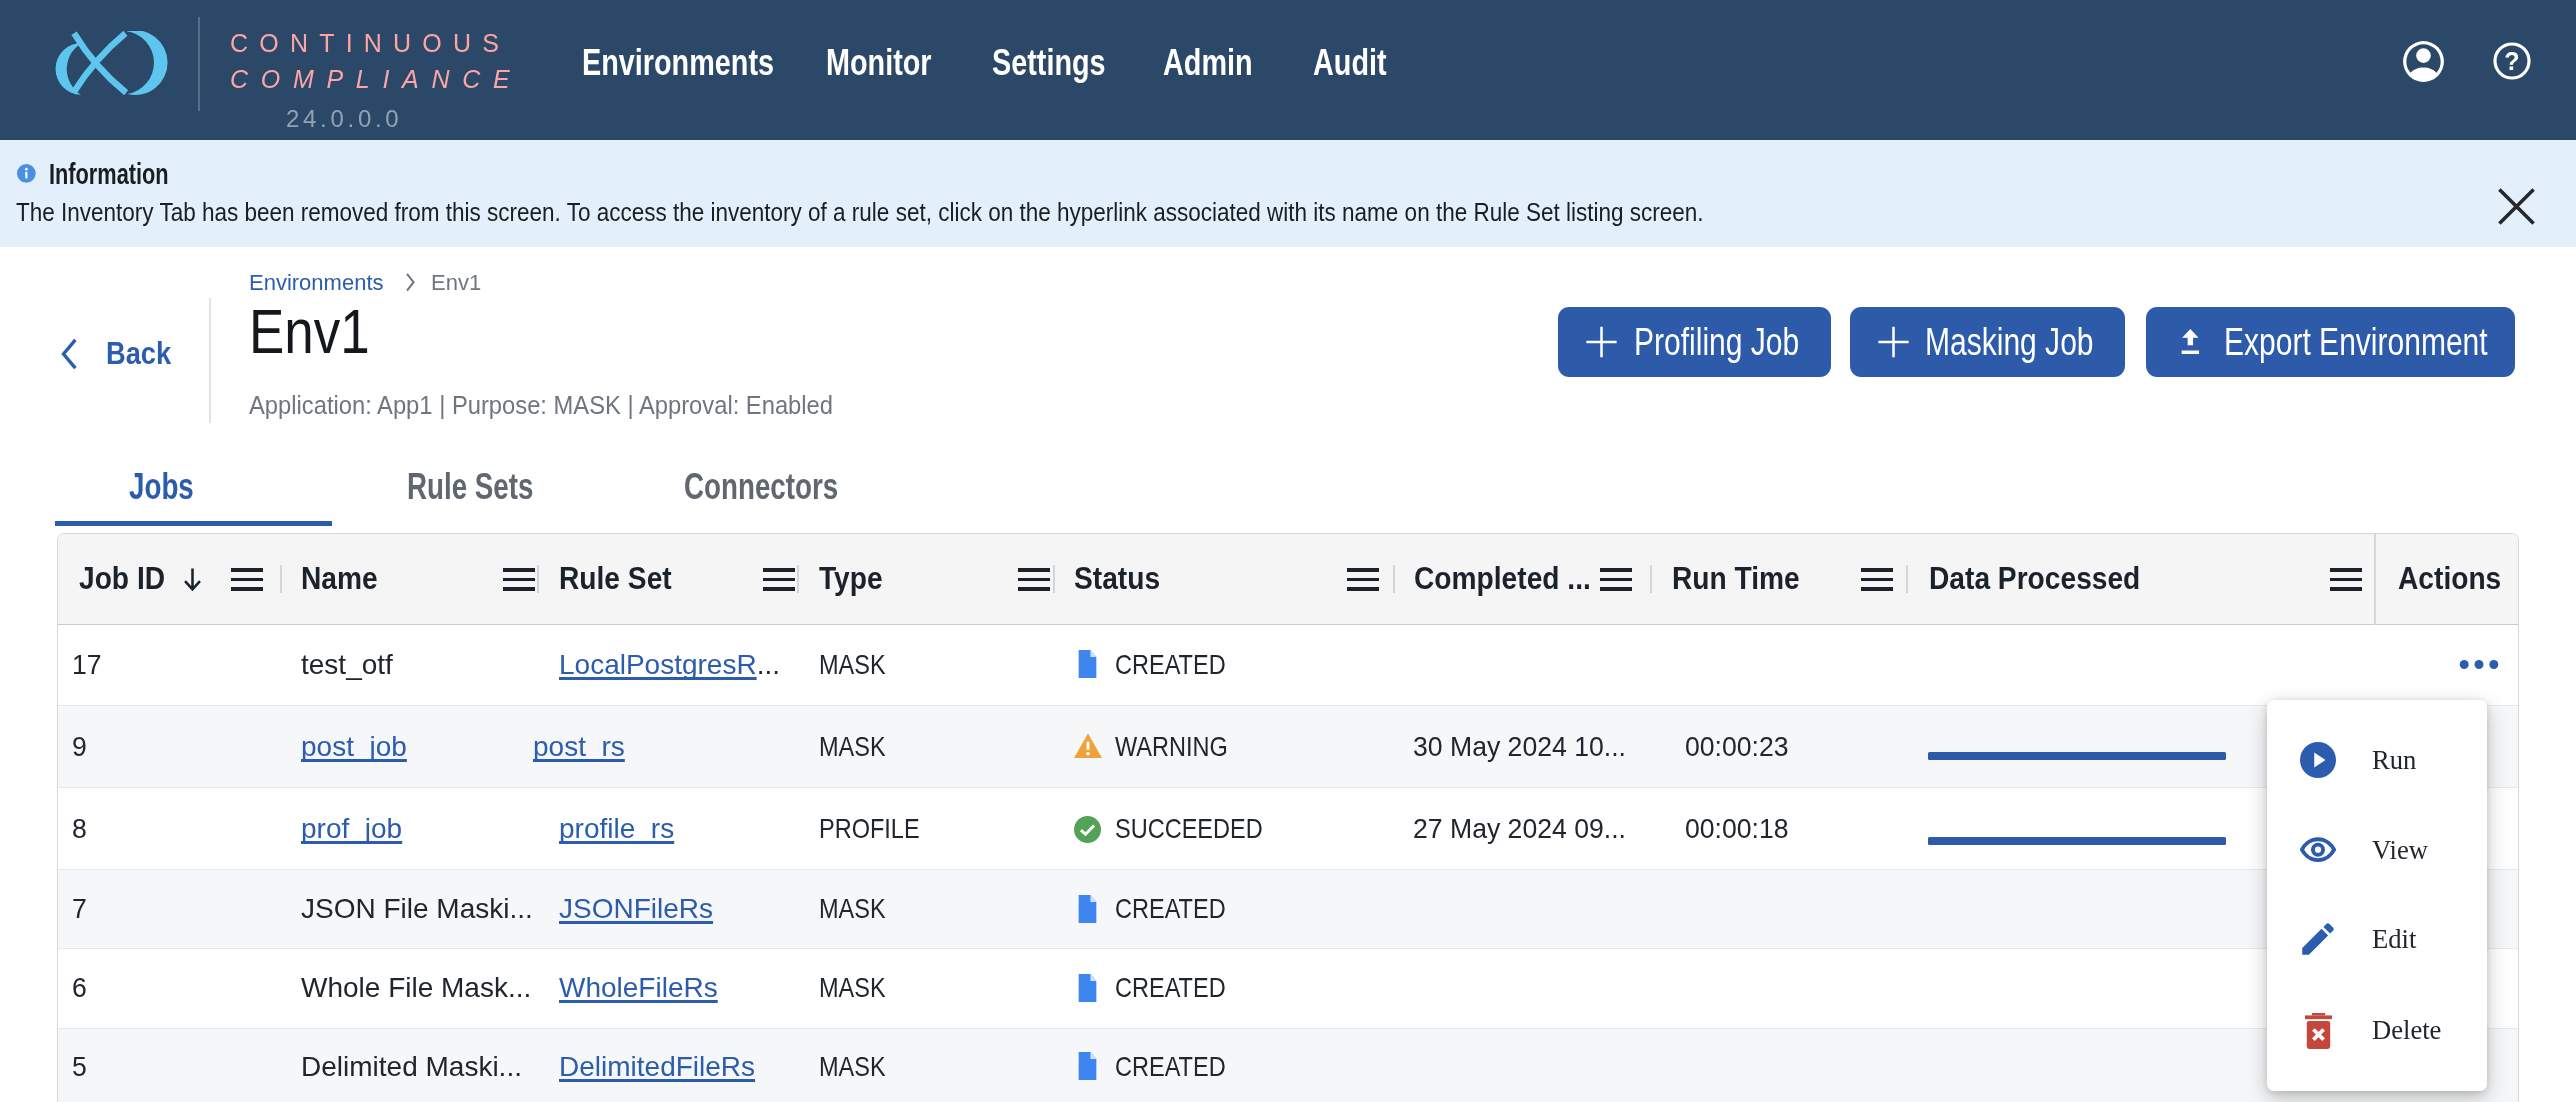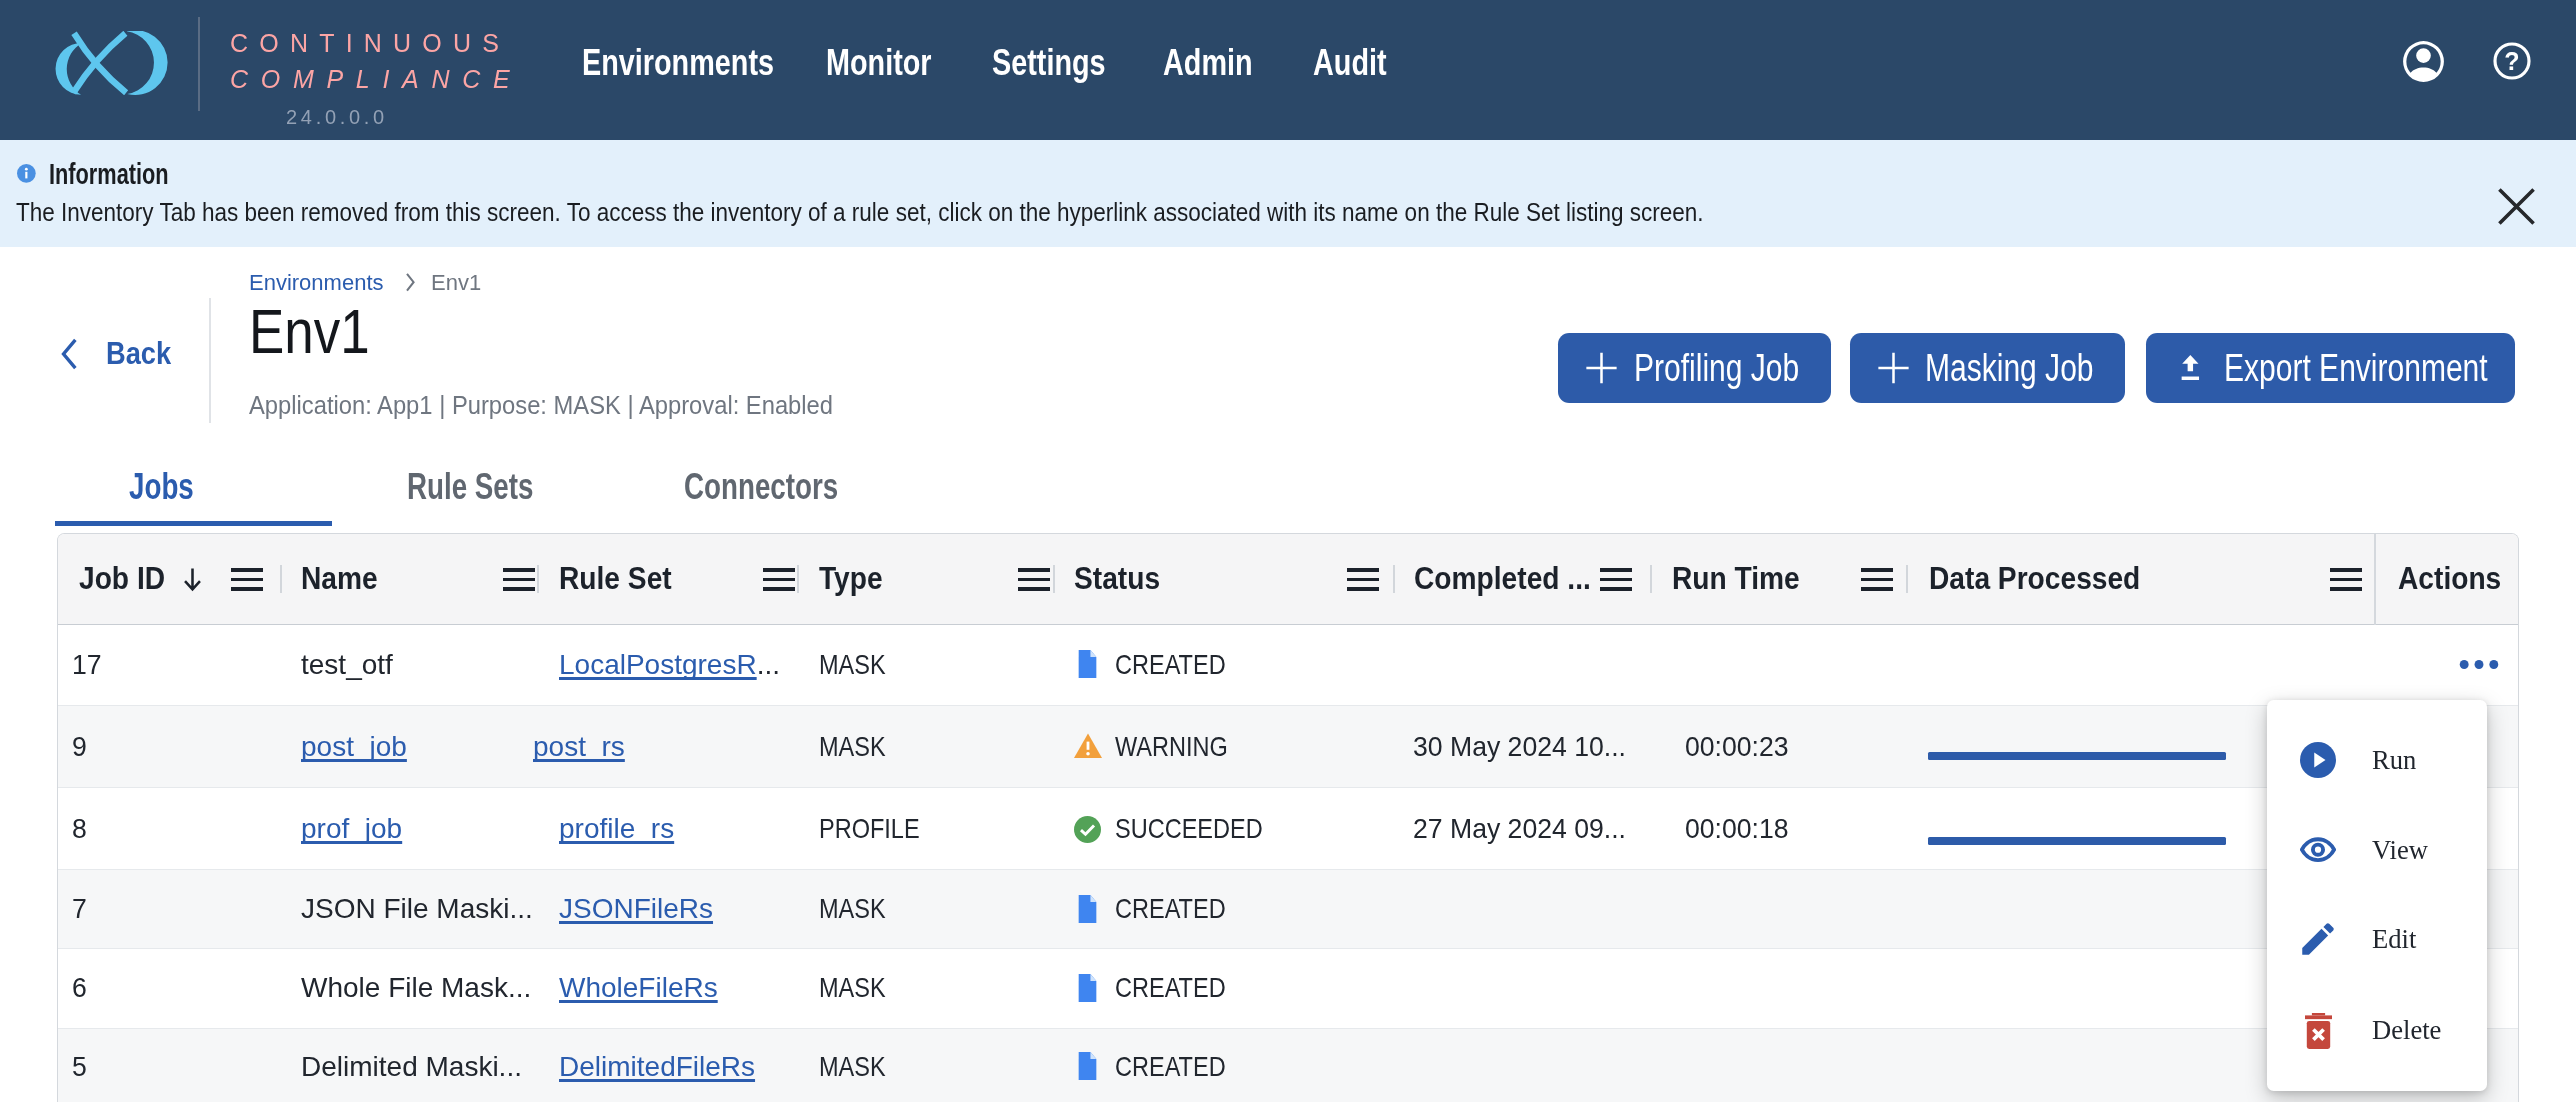--- a/index.html
+++ b/index.html
@@ -11,21 +11,21 @@
   .lh1 { line-height:1; }
   
   .nav { position:absolute; left:0; top:0; width:2576px; height:140px; background:#2b4868; }
   .navlink { position:absolute; top:45px; font-size:36px; font-weight:bold; color:#fff;
     line-height:1; transform:scaleX(.8); transform-origin:left top; white-space:nowrap; }
   .brand { position:absolute; color:#fca5a5; line-height:1; font-size:25px; letter-spacing:11.2px;
     white-space:nowrap; }
   
   .banner { position:absolute; left:0; top:140px; width:2576px; height:107px; background:#e3f0fb; }
   
-  .btn { position:absolute; top:333px; height:70px; background:#2d5ba9; border-radius:11.2px; }
+  .btn { position:absolute; top:307px; height:70px; background:#2d5ba9; border-radius:11.2px; }
   .btn span { position:absolute; font-size:38px; color:#fff; line-height:1; top:50%;
     transform:translateY(-50%) scaleX(.79); transform-origin:left center; white-space:nowrap; }
   
   .tbl { position:absolute; left:57px; top:533px; width:2462px; height:569px;
     border:1.5px solid #d4d8dd; border-bottom:none; border-radius:7.5px 7.5px 0 0; background:#fff; }
   .thead { position:absolute; left:0; top:0; width:100%; height:91px; background:#f5f5f6;
     border-bottom:1.5px solid #c8cdd3; border-radius:6px 6px 0 0; }
   .th { position:absolute; top:28px; font-size:32px; font-weight:bold; color:#1c222b;
     line-height:1; transform:scaleX(.88); transform-origin:left top; white-space:nowrap; }
   .sep { position:absolute; top:31px; width:2.2px; height:28px; background:#d2d6db; }
@@ -55,21 +55,21 @@
       <path d="M 95.7 0.3 A 43.6 43.6 0 1 1 96.6 84.7 A 42.7 42.7 0 0 0 95.7 0.3 Z"></path>
     </g>
     <g fill="none" stroke="#5ec6ee">
       <path d="M 25 3 Q 53 49 95 83" stroke-width="8.5"></path>
       <path d="M 24 83 Q 53 37 94 3" stroke-width="8.5"></path>
     </g>
   </svg>
   <div class="abs" style="left:198px;top:16.5px;width:2.2px;height:94px;background:#5a6c84"></div>
   <div class="brand" style="left:230px;top:31px;">CONTINUOUS</div>
   <div class="brand" style="left:230px;top:67px;letter-spacing:12.7px;font-style:italic;">COMPLIANCE</div>
-  <div class="abs lh1" style="left:286px;top:107px;font-size:20px;letter-spacing:3.7px;color:#93a1b5;">24.0.0.0</div>
+  <div class="abs lh1" style="left:286px;top:107px;font-size:24px;letter-spacing:3.7px;color:#93a1b5;">24.0.0.0</div>
   <div class="navlink" style="left:582px;">Environments</div>
   <div class="navlink" style="left:826px;">Monitor</div>
   <div class="navlink" style="left:992px;">Settings</div>
   <div class="navlink" style="left:1163px;">Admin</div>
   <div class="navlink" style="left:1313px;">Audit</div>
   <svg class="abs" style="left:2399px;top:37px" width="49" height="49" viewBox="0 0 24 24">
     <path fill="#fff" d="M12 2A10 10 0 1 0 12 22A10 10 0 0 0 12 2M12 3.6A8.4 8.4 0 0 1 20.4 12A8.37 8.37 0 0 1 18.36 17.5C17 15.9 14.6 14.9 12 14.9C9.4 14.9 7 15.9 5.64 17.5A8.37 8.37 0 0 1 3.6 12A8.4 8.4 0 0 1 12 3.6M12 5.5A3.6 3.6 0 0 0 8.4 9.1A3.6 3.6 0 0 0 12 12.7A3.6 3.6 0 0 0 15.6 9.1A3.6 3.6 0 0 0 12 5.5Z"></path>
   </svg>
   <svg class="abs" style="left:2492px;top:41px" width="40" height="40" viewBox="0 0 24 24">
     <circle cx="12" cy="12" r="10.2" fill="none" stroke="#fff" stroke-width="1.9"></circle>

